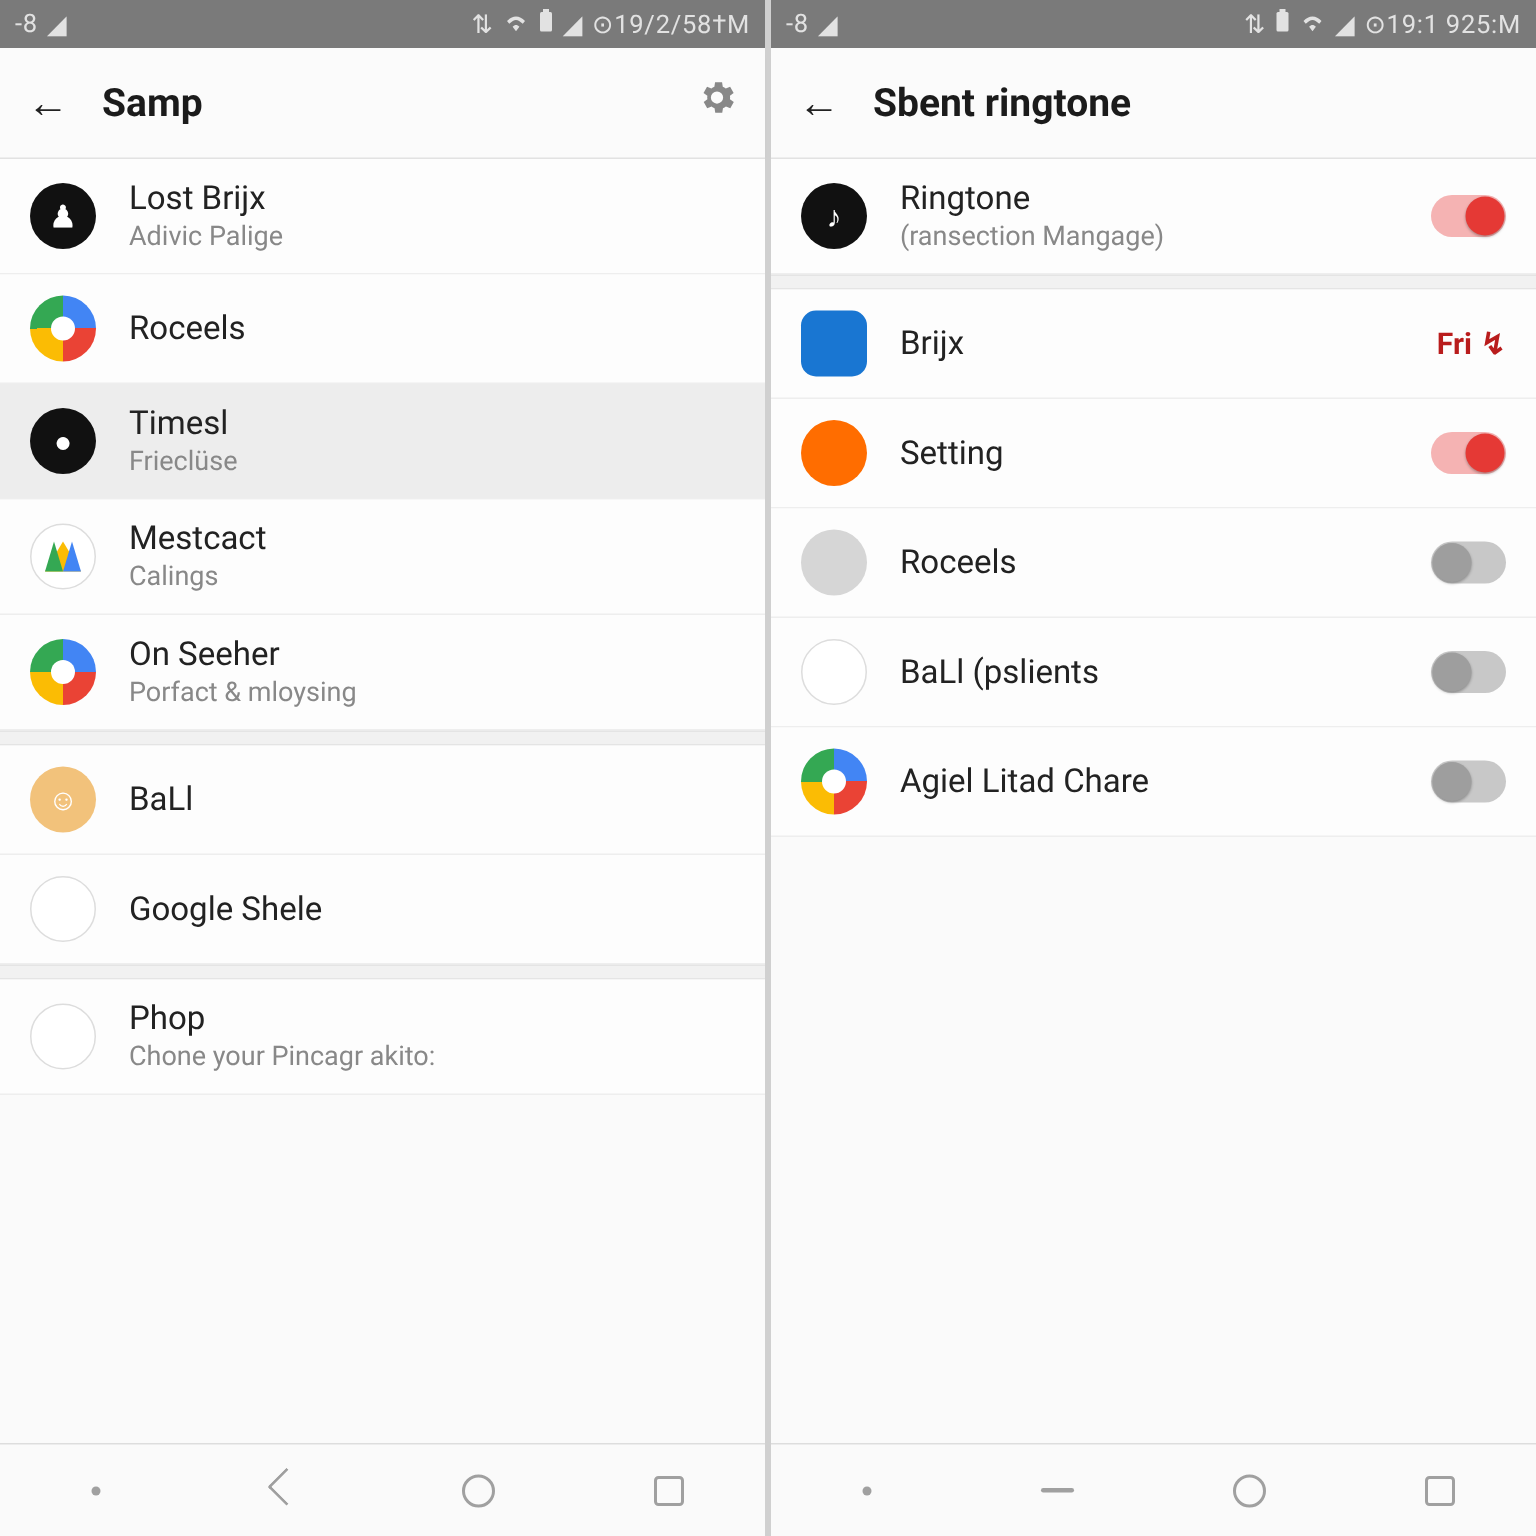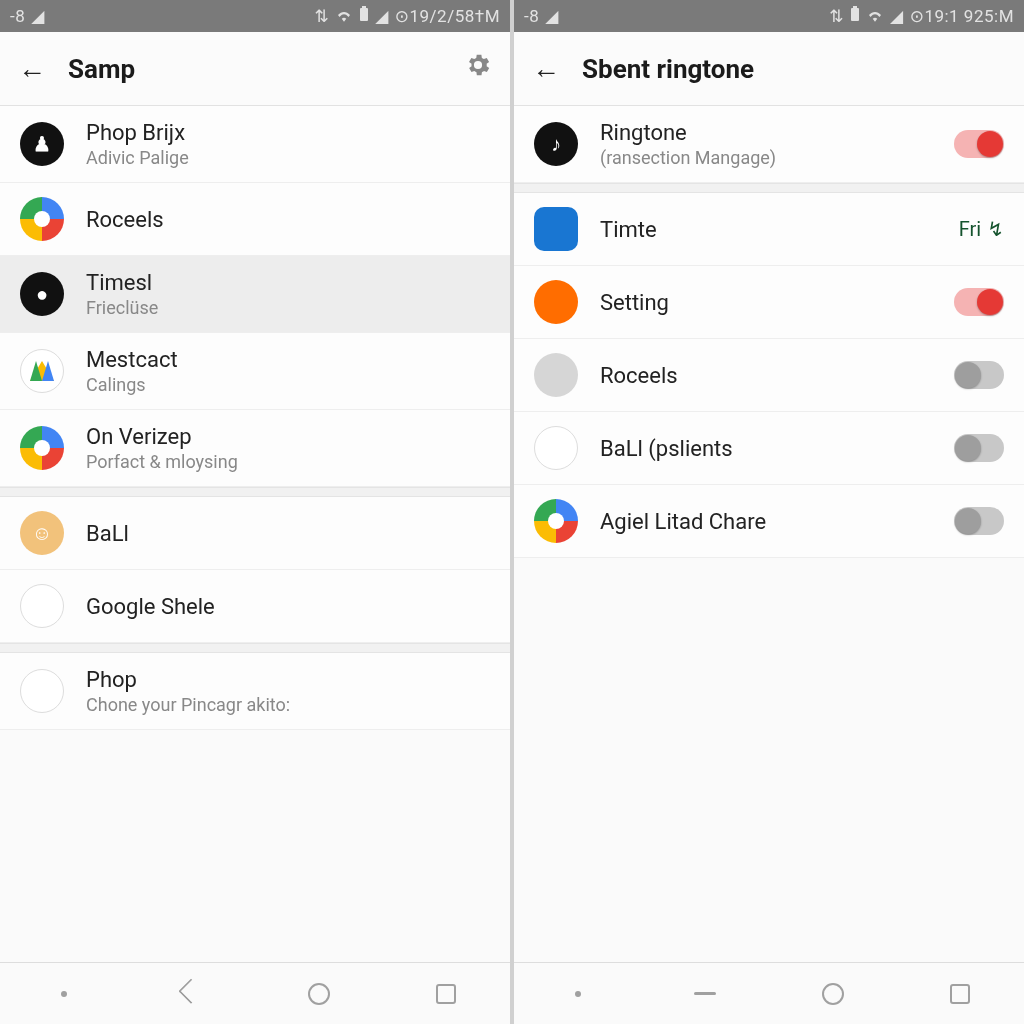--- a/index.html
+++ b/index.html
@@ -60,21 +60,21 @@
   .row .avatar {
     width:44px; height:44px; border-radius:50%;
     margin-right:22px;
     flex-shrink:0;
     display:flex; align-items:center; justify-content:center;
     font-weight:700; color:#fff; font-size:20px;
   }
   .row .texts { display:flex; flex-direction:column; flex:1; min-width:0; }
   .row .primary { font-size:22px; color:#222; }
   .row .secondary { font-size:18px; color:#888; margin-top:2px; }
-  .row .trail { margin-left:auto; color:#14532d; font-size:20px; display:flex; align-items:center; gap:6px; }
+  .row .trail { margin-left:auto; color:#b91c1c; font-size:20px; display:flex; align-items:center; gap:6px;font-weight:bold; }
 
   
   .toggle {
     width:50px; height:28px; border-radius:14px;
     background:#c8c8c8; position:relative; flex-shrink:0;
     margin-left:auto;
   }
   .toggle .knob {
     width:26px; height:26px; border-radius:50%;
     background:#9e9e9e; position:absolute; top:1px; left:1px;
@@ -162,21 +162,21 @@
           <path fill="#888" d="M19.4 13l.1-1-.1-1 2.1-1.6-2-3.5-2.5 1a7 7 0 00-1.7-1l-.4-2.6h-4l-.4 2.6a7 7 0 00-1.7 1l-2.5-1-2 3.5L6.5 11l-.1 1 .1 1-2.1 1.6 2 3.5 2.5-1a7 7 0 001.7 1l.4 2.6h4l.4-2.6a7 7 0 001.7-1l2.5 1 2-3.5zM12 15.5A3.5 3.5 0 1112 8.5a3.5 3.5 0 010 7z"></path>
         </svg>
     </span>
   </div>
 
   <div class="list">
     <div id="left-g1">
         <div class="row">
           <div class="avatar ic-black">♟</div>
           <div class="texts">
-            <span class="primary">Phop Brijx</span>
+            <span class="primary">Lost Brijx</span>
             <span class="secondary">Adivic Palige</span>
           </div>
         </div>
         <div class="row">
           <div class="avatar wheel"></div>
           <div class="texts">
             <span class="primary">Roceels</span>
           </div>
         </div>
         <div class="row sel">
@@ -191,21 +191,21 @@
             <div class="tri-drive"></div>
           </div>
           <div class="texts">
             <span class="primary">Mestcact</span>
             <span class="secondary">Calings</span>
           </div>
         </div>
         <div class="row">
           <div class="avatar wheel"></div>
           <div class="texts">
-            <span class="primary">On Verizep</span>
+            <span class="primary">On Seeher</span>
             <span class="secondary">Porfact &amp; mloysing</span>
           </div>
         </div>
       </div>
     <div class="sep"></div>
     <div id="left-g2">
         <div class="row">
           <div class="avatar ic-face">☺</div>
           <div class="texts">
             <span class="primary">BaLl</span>
@@ -284,21 +284,21 @@
       </div>
       <div class="toggle on">
           <div class="knob"></div>
         </div>
     </div>
     <div class="sep"></div>
     <div id="right-g1">
         <div class="row">
           <div class="sq-icon ic-blue"></div>
           <div class="texts">
-            <span class="primary">Timte</span>
+            <span class="primary">Brijx</span>
           </div>
           <span class="trail">
             <span>Fri</span>
             <span>↯</span>
           </span>
         </div>
         <div class="row">
           <div class="avatar ic-orange"></div>
           <div class="texts">
             <span class="primary">Setting</span>

